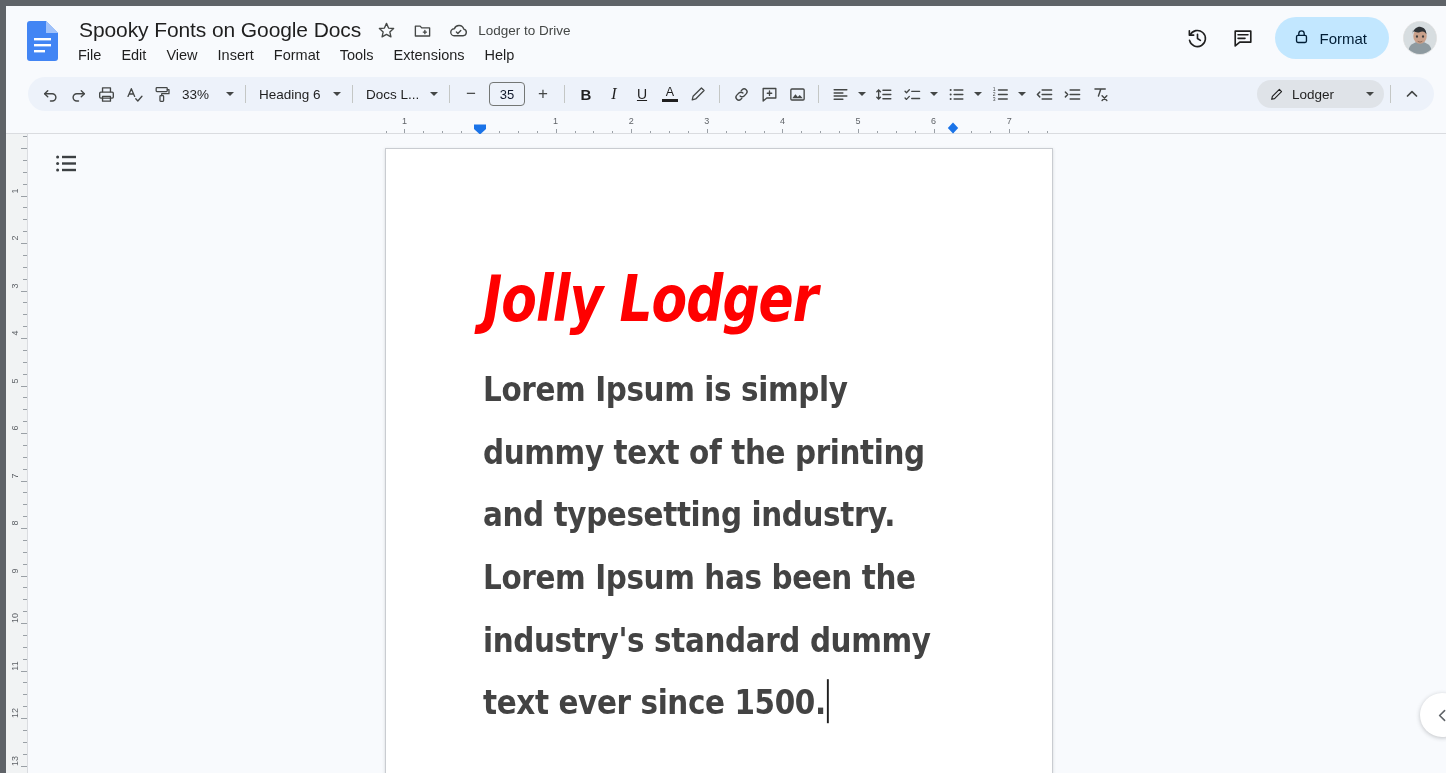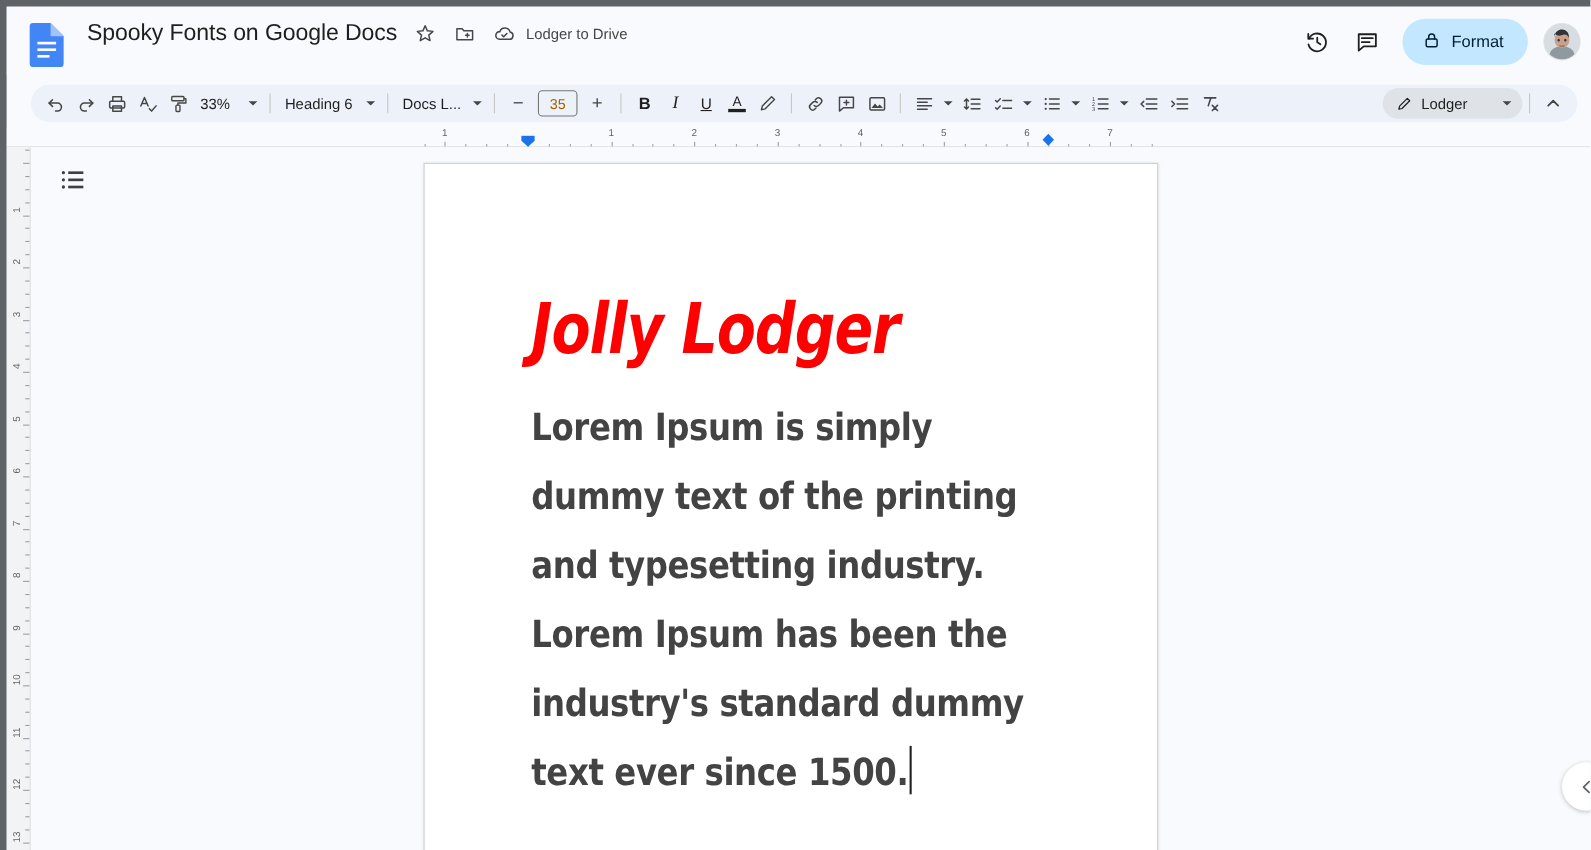--- a/index.html
+++ b/index.html
@@ -85,21 +85,21 @@
   .tb-sep { width:1px; height:18px; background:#c4c7c5; margin:0 7px; flex:none; }
   .tb-text {
     font-size:13.5px; color:#1f1f1f; padding:0 6px; white-space:nowrap;
     display:flex; align-items:center; height:28px;
   }
   .tb-zoom { min-width:46px; }
   .tb-style { min-width:76px; }
   .tb-font { min-width:66px; }
   .fontsize-box {
     width:36px; height:24px; border:1px solid #747775; border-radius:4px;
-    font-size:13px; color:#a16207; display:flex; align-items:center;
+    font-size:13px; color:#0f172a; display:flex; align-items:center;
     justify-content:center; margin:0 4px; background:transparent;
   }
   .editing-pill {
     height:28px; border-radius:14px; background:#dfe3e8;
     display:flex; align-items:center; gap:8px; padding:0 6px 0 12px;
     font-size:13.5px; color:#1f1f1f; margin-left:auto; white-space:nowrap;
   }
 
   
   .hruler {
@@ -219,20 +219,30 @@
       <span class="hdr-ico">
         <svg width="21" height="21" viewBox="0 0 24 24" fill="none" stroke="currentColor" stroke-width="1.6">
           <path d="M7 18h10.2A3.8 3.8 0 0 0 18 10.5 5.6 5.6 0 0 0 7.3 10 3.9 3.9 0 0 0 7 18z" stroke-linejoin="round"></path>
           <path d="M9.6 13.6l1.7 1.7 3.3-3.4" stroke-linecap="round" stroke-linejoin="round"></path>
         </svg>
       </span>
 
       <span class="saved-text">Lodger to Drive</span>
     </div>
 
+    <div class="menubar">
+      <span>File</span>
+      <span>Edit</span>
+      <span>View</span>
+      <span>Insert</span>
+      <span>Format</span>
+      <span>Tools</span>
+      <span>Extensions</span>
+      <span>Help</span>
+    </div>
 
     <div class="hdr-right">
       <div class="round-btn">
         <svg width="23" height="23" viewBox="0 0 24 24" fill="none" stroke="currentColor" stroke-width="1.7">
           <path d="M3.5 8.5V4M3.5 8.5H8" stroke-linecap="round" stroke-linejoin="round"></path>
           <path d="M4.2 8.6A8.4 8.4 0 1 1 3.7 14" stroke-linecap="round"></path>
           <path d="M12 7.6V12l3 1.9" stroke-linecap="round" stroke-linejoin="round"></path>
         </svg>
       </div>
       <div class="round-btn">

